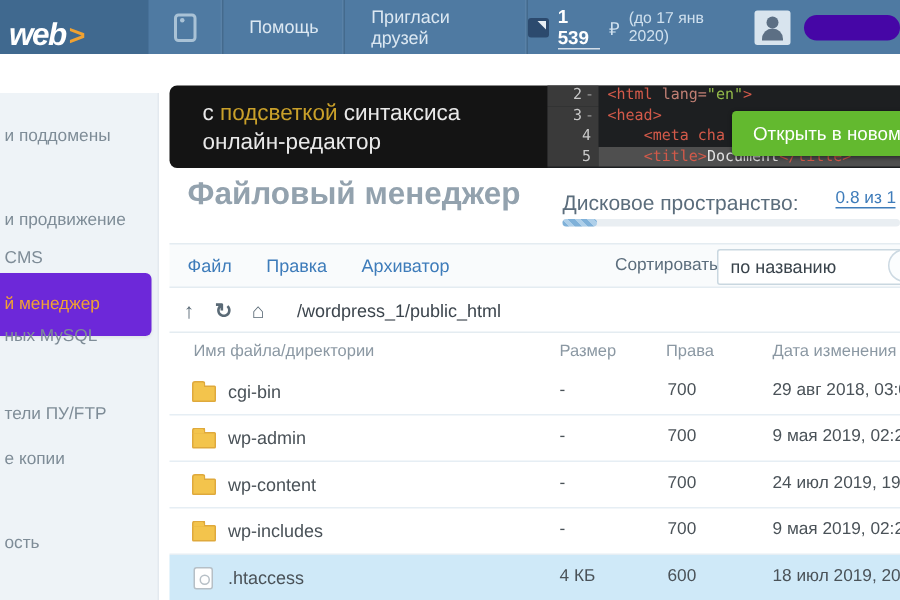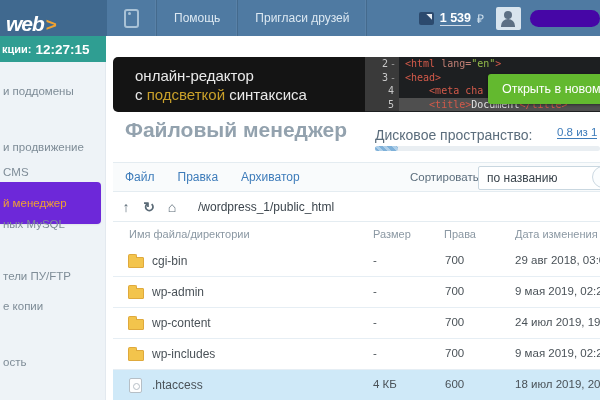--- a/index.html
+++ b/index.html
@@ -137,29 +137,26 @@
     </div>
     <div class="top-item">
       <span class="phone-icon"></span>
     </div>
     <a class="top-item">Помощь</a>
     <a class="top-item">Пригласи друзей</a>
     <div class="balance">
       <span class="wallet-icon"></span>
       <a class="balance-amount">1 539</a>
       <span class="balance-cur">₽</span>
+      <span class="balance-until">(до 17 янв 2020)</span>
     </div>
     <div class="user-box"></div>
     <div class="username-pill"></div>
   </header>
 
-  <div class="timer-bar">
-    <span class="timer-label">кции:</span>
-    <span class="timer-time">12:27:15</span>
-  </div>
 
   <aside class="sidebar">
 
     <div id="sb-items">
       <div class="sb-item sb-pos-0">
         <span>и поддомены</span>
       </div>
 
       <div class="sb-item sb-pos-1">
         <span>и продвижение</span>
@@ -186,22 +183,22 @@
       </div>
 
       <div class="sb-item sb-pos-7">
         <span>ость</span>
       </div>
     </div>
   </aside>
 
   <div class="banner">
     <div class="banner-text">
+      <div><span>с </span><span class="banner-hl">подсветкой</span><span> синтаксиса</span></div>
       <div>онлайн-редактор</div>
-      <div><span>с </span><span class="banner-hl">подсветкой</span><span> синтаксиса</span></div>
     </div>
     <div class="code-block">
 
       <div id="code-lines">
         <div class="code-line">
           <span class="gutter"><span>2</span><span class="fold">-</span></span>
           <span class="code-src"><span class="tok-tag">&lt;html</span><span class="tok-attr"> lang=</span><span class="tok-str">"en"</span><span class="tok-tag">&gt;</span></span>
         </div>
 
         <div class="code-line">

